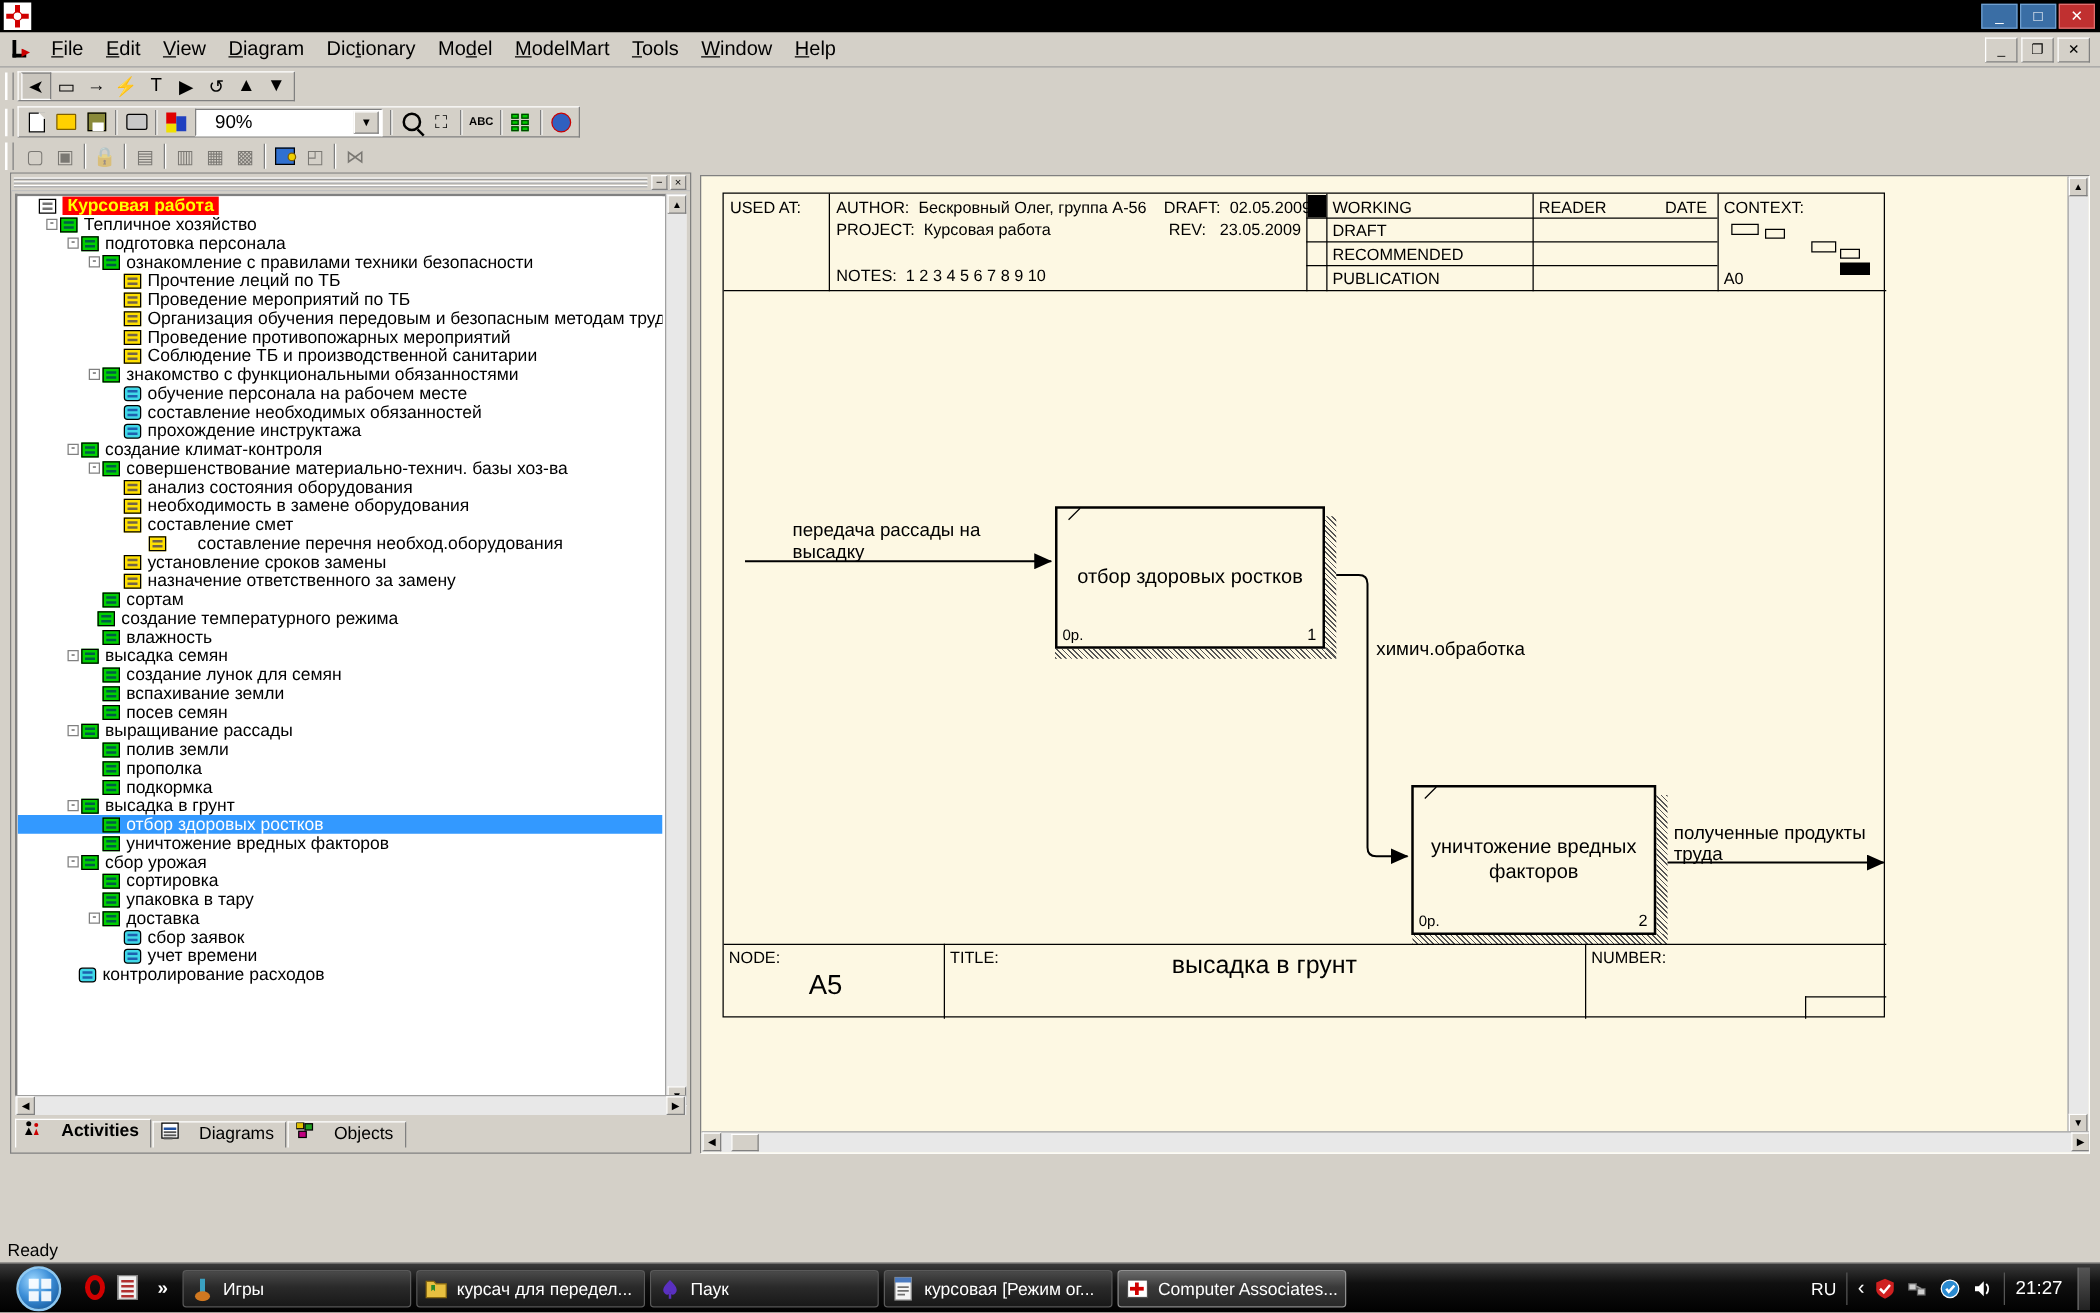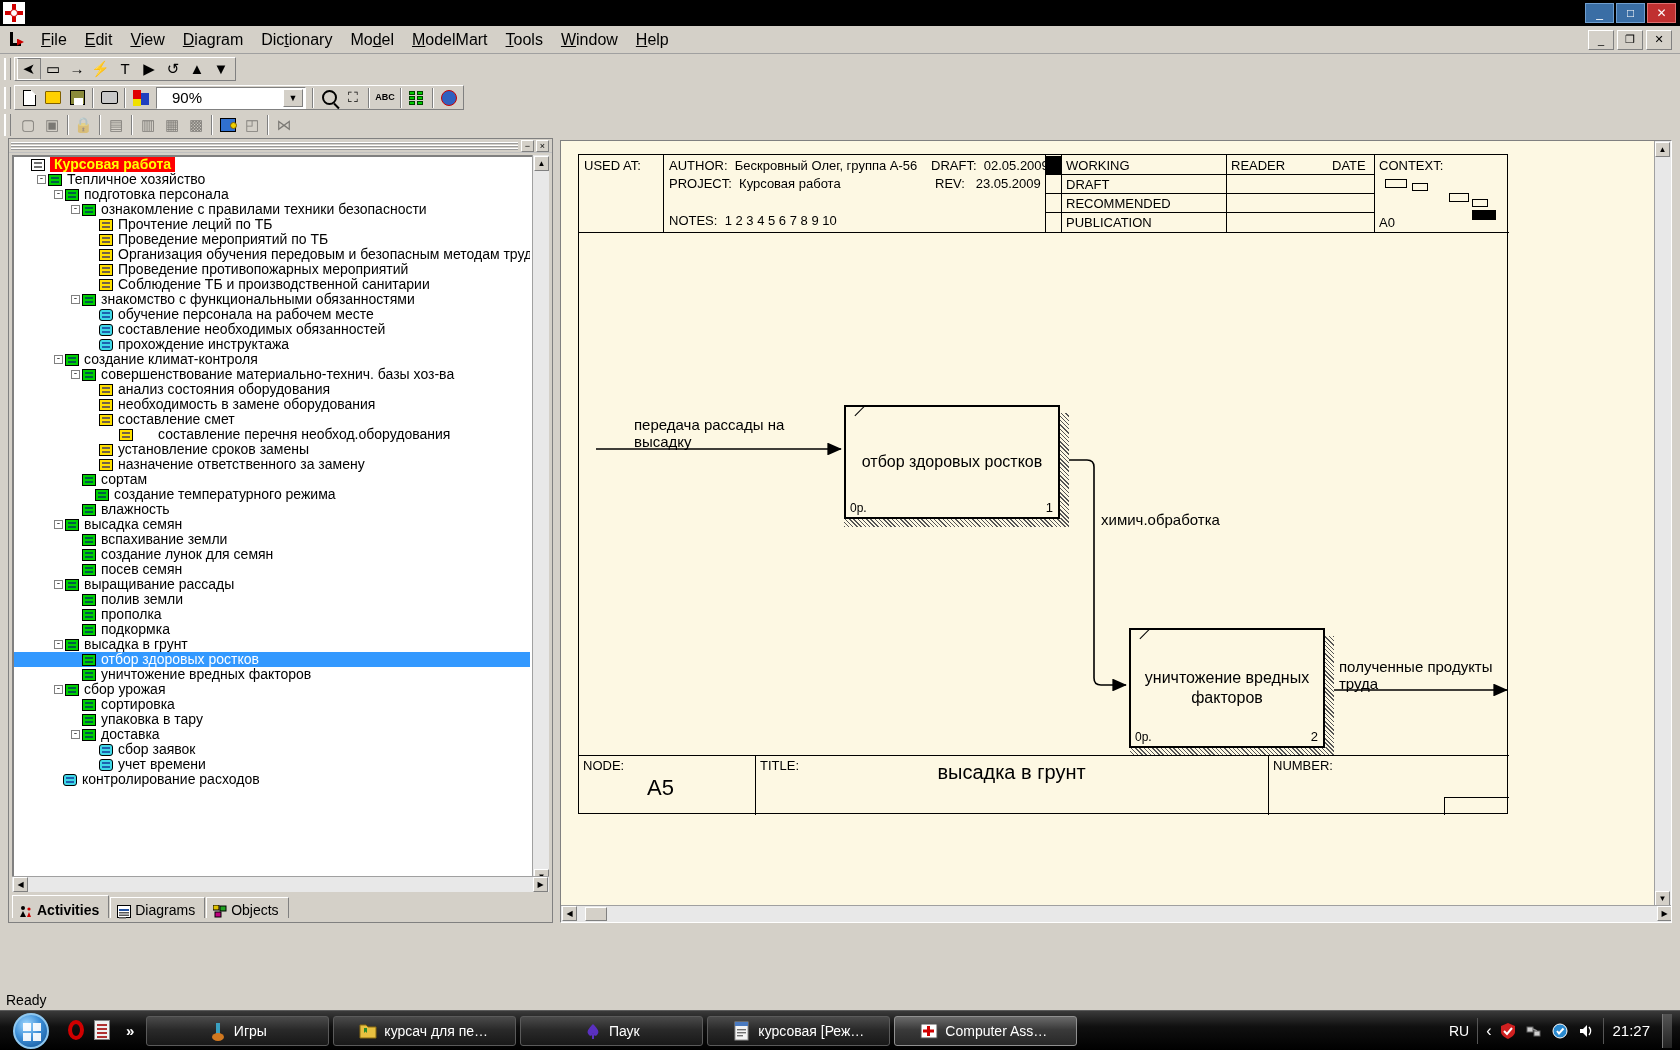--- a/index.html
+++ b/index.html
@@ -206,21 +206,21 @@
     background: #e8e8e8; border-top: 1px solid #a0a0a0;
   }
   .tree-hsb .sb-arrow.l { position:absolute; left:1px; top:0; }
   .tree-hsb .sb-arrow.r { position:absolute; right:1px; top:0; }
 
   .exp-tabs {
     position: absolute; left: 3px; bottom: 4px; height: 22px;
     display: flex; align-items: flex-end;
   }
   .exp-tab {
-    height: 21px; padding: 0 9px 0 6px; display: flex; align-items: flex-end; gap: 4px;
+    height: 21px; padding: 0 9px 0 6px; display: flex; align-items: flex-start; gap: 16px;
     background: #d4d0c8; border: 1px solid #808080; border-bottom: none;
     border-top-color: #fff; border-left-color: #fff;
     font-size: 14px; color:#000; margin-right: 1px;
   }
   .exp-tab.active { font-weight: bold; height: 23px; background:#d4d0c8; }
   .tabic { width: 14px; height: 13px; flex:none; position:relative; }
   .tabic.people { background:transparent; }
   .tabic.diag { background:#fff; border:1px solid #000; }
   .tabic.obj  { background:transparent; }
 
@@ -311,22 +311,22 @@
   .qlaunch { display:flex; align-items:center; gap:6px; padding: 0 6px; }
   .ql-ic { width:20px; height:22px; position:relative; }
   .ql-o { width:16px;height:20px;border:4px solid #d00000;border-radius:50%; }
   .ql-note { width:16px;height:20px;background:#f0f0f0;border:1px solid #808080; position:relative;}
   .ql-note i{position:absolute;left:2px;right:2px;height:2px;background:#b03030;}
   .chev { color:#ffffff; font-size:15px; font-weight:bold; padding:0 6px; }
   .task {
     height: 30px; min-width: 183px; max-width: 183px; margin-right: 4px;
     background: linear-gradient(#4a4a4a, #2a2a2a 45%, #181818 100%);
     border: 1px solid #5a5a5a; border-radius: 3px;
-    display: flex; align-items: center; gap: 7px; padding: 0 25px;
-    color: #ffffff; font-size: 14px; overflow: hidden; white-space: nowrap; justify-content: center;
+    display: flex; align-items: center; gap: 7px; padding: 0 6px;
+    color: #ffffff; font-size: 14px; overflow: hidden; white-space: nowrap;
   }
   .task.active {
     background: linear-gradient(#6a6a6a, #3a3a3a 45%, #282828 100%);
     border-color: #909090;
   }
   .task .tlbl { overflow:hidden; text-overflow: ellipsis; }
   .taskic { width: 18px; height: 20px; flex:none; position:relative; }
   .tray {
     margin-left: auto; display:flex; align-items:center; gap:8px; padding-right: 8px;
     color: #ffffff; font-size: 14px; height: 38px;
@@ -654,21 +654,21 @@
             <span class="tlabel">назначение ответственного за замену</span>
           </div>
           <div class="tnode" style="padding-left: 57px;">
             <span class="texp-sp"></span>
             <span class="ticon green">
               <span class="gl"></span>
               <span class="gl2"></span>
             </span>
             <span class="tlabel">сортам</span>
           </div>
-          <div class="tnode" style="padding-left: 53px; margin-left: 17px;">
+          <div class="tnode" style="padding-left: 53px;">
             <span class="texp-sp"></span>
             <span class="ticon green">
               <span class="gl"></span>
               <span class="gl2"></span>
             </span>
             <span class="tlabel">создание  температурного режима</span>
           </div>
           <div class="tnode" style="padding-left: 57px;">
             <span class="texp-sp"></span>
             <span class="ticon green">
@@ -684,29 +684,29 @@
               <span class="gl2"></span>
             </span>
             <span class="tlabel">высадка семян</span>
           </div>
           <div class="tnode" style="padding-left: 57px;">
             <span class="texp-sp"></span>
             <span class="ticon green">
               <span class="gl"></span>
               <span class="gl2"></span>
             </span>
+            <span class="tlabel">создание лунок  для семян</span>
+          </div>
+          <div class="tnode" style="padding-left: 57px;">
+            <span class="texp-sp"></span>
+            <span class="ticon green">
+              <span class="gl"></span>
+              <span class="gl2"></span>
+            </span>
             <span class="tlabel">вспахивание земли</span>
-          </div>
-          <div class="tnode" style="padding-left: 57px;">
-            <span class="texp-sp"></span>
-            <span class="ticon green">
-              <span class="gl"></span>
-              <span class="gl2"></span>
-            </span>
-            <span class="tlabel">создание лунок  для семян</span>
           </div>
           <div class="tnode" style="padding-left: 57px;">
             <span class="texp-sp"></span>
             <span class="ticon green">
               <span class="gl"></span>
               <span class="gl2"></span>
             </span>
             <span class="tlabel">посев семян</span>
           </div>
           <div class="tnode" style="padding-left: 40px;">

